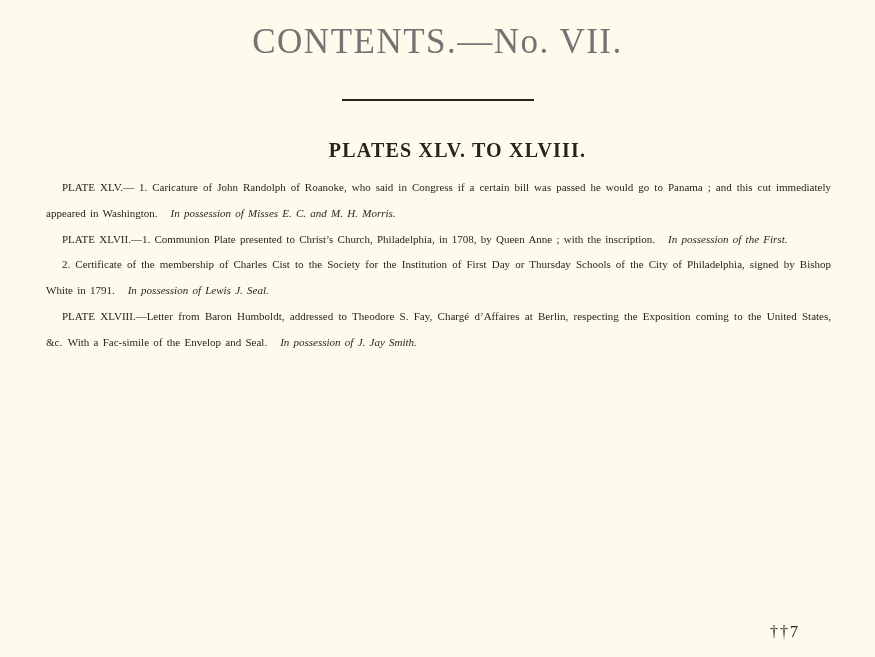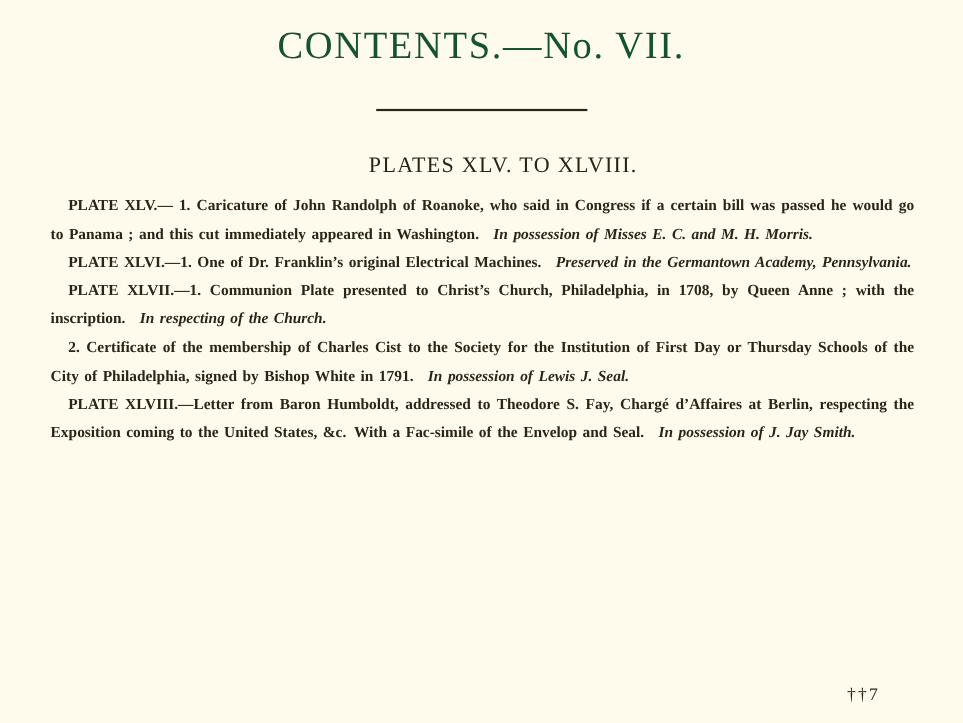--- a/index.html
+++ b/index.html
@@ -12,44 +12,43 @@
     overflow: hidden;
     position: relative;
   }
   .page { width: 100%; height: 100%; position: relative; }
   .title {
     margin: 22px 0 0 0;
     text-align: center;
     font-size: 35px;
     font-weight: 500;
     letter-spacing: 1.5px;
-    color: #14532d;
+    color: #737373;
   }
   .rule {
     width: 192px;
     height: 2px;
     background: #2a2519;
     margin: 37px auto 0 auto;
   }
   .subtitle {
     margin: 38px 0 0 0;
     text-align: center;
     font-size: 20px;
-    font-weight: 400;
+    font-weight: 700;
     letter-spacing: 1.2px;
     color: #2a2418;
     padding-left: 40px;
   }
   .content {
     margin: 13px 44px 0 46px;
     text-align: justify;
-    font-size: 14px;
+    font-size: 11px;
     line-height: 25.8px;
     word-spacing: 1.5px;
-    font-weight: bold;
   }
   .entry { margin: 0; text-indent: 16px; }
   .credit { font-style: italic; margin-left: 13px; }
   .sig {
     position: absolute;
     top: 601px;
     right: 75px;
     font-size: 16px;
     letter-spacing: 2px;
     color: #2a2418;
@@ -61,21 +60,20 @@
 <div class="page">
 
   <h1 class="title">CONTENTS.—No. VII.</h1>
 
   <div class="rule"></div>
 
   <h2 class="subtitle">PLATES XLV. TO XLVIII.</h2>
 
   <div class="content">
     <p class="entry"><span>PLATE XLV.— 1. Caricature of John Randolph of Roanoke, who said in Congress if a certain bill was passed he would go to Panama ; and this cut immediately appeared in Washington.</span><span class="credit">In possession of Misses E. C. and M. H. Morris.</span></p>
-    <p class="entry"><span>PLATE XLVI.—1. One of Dr. Franklin’s original Electrical Machines.</span><span class="credit">Preserved in the Germantown Academy, Pennsylvania.</span></p>
-    <p class="entry"><span>PLATE XLVII.—1. Communion Plate presented to Christ’s Church, Philadelphia, in 1708, by Queen Anne ; with the inscription.</span><span class="credit">In respecting of the Church.</span></p>
+    <p class="entry"><span>PLATE XLVII.—1. Communion Plate presented to Christ’s Church, Philadelphia, in 1708, by Queen Anne ; with the inscription.</span><span class="credit">In possession of the First.</span></p>
     <p class="entry"><span>2. Certificate of the membership of Charles Cist to the Society for the Institution of First Day or Thursday Schools of the City of Philadelphia, signed by Bishop White in 1791.</span><span class="credit">In possession of Lewis J. Seal.</span></p>
     <p class="entry"><span>PLATE XLVIII.—Letter from Baron Humboldt, addressed to Theodore S. Fay, Chargé d’Affaires at Berlin, respecting the Exposition coming to the United States, &amp;c. With a Fac-simile of the Envelop and Seal.</span><span class="credit">In possession of J. Jay Smith.</span></p>
   </div>
 
   <div class="sig">††7</div>
 
 </div>
 
 </body></html>

